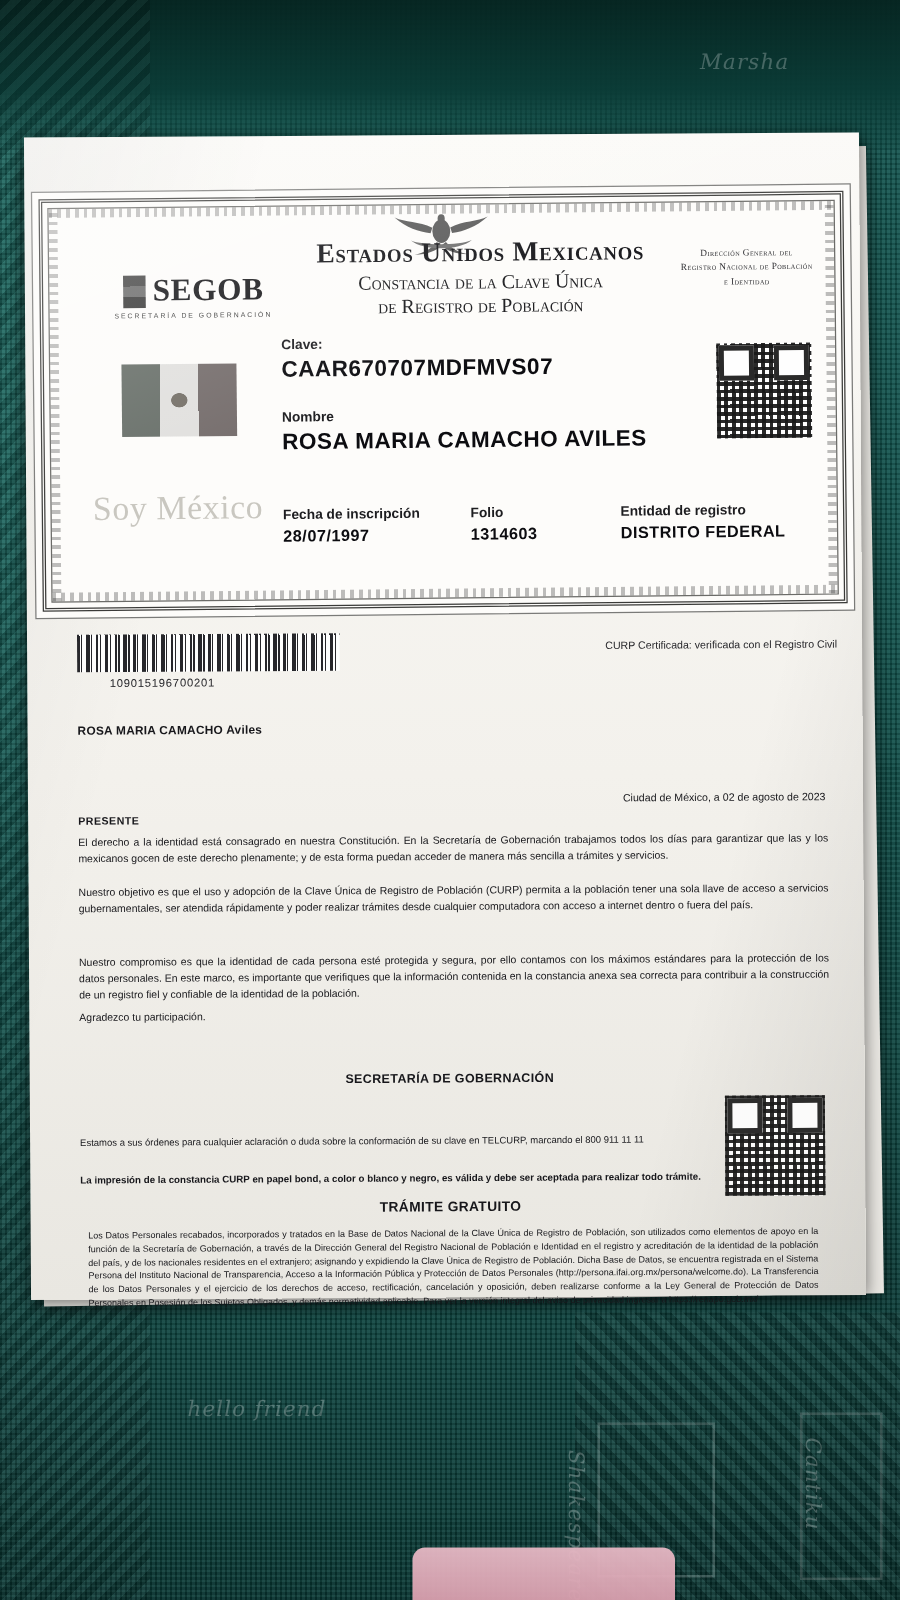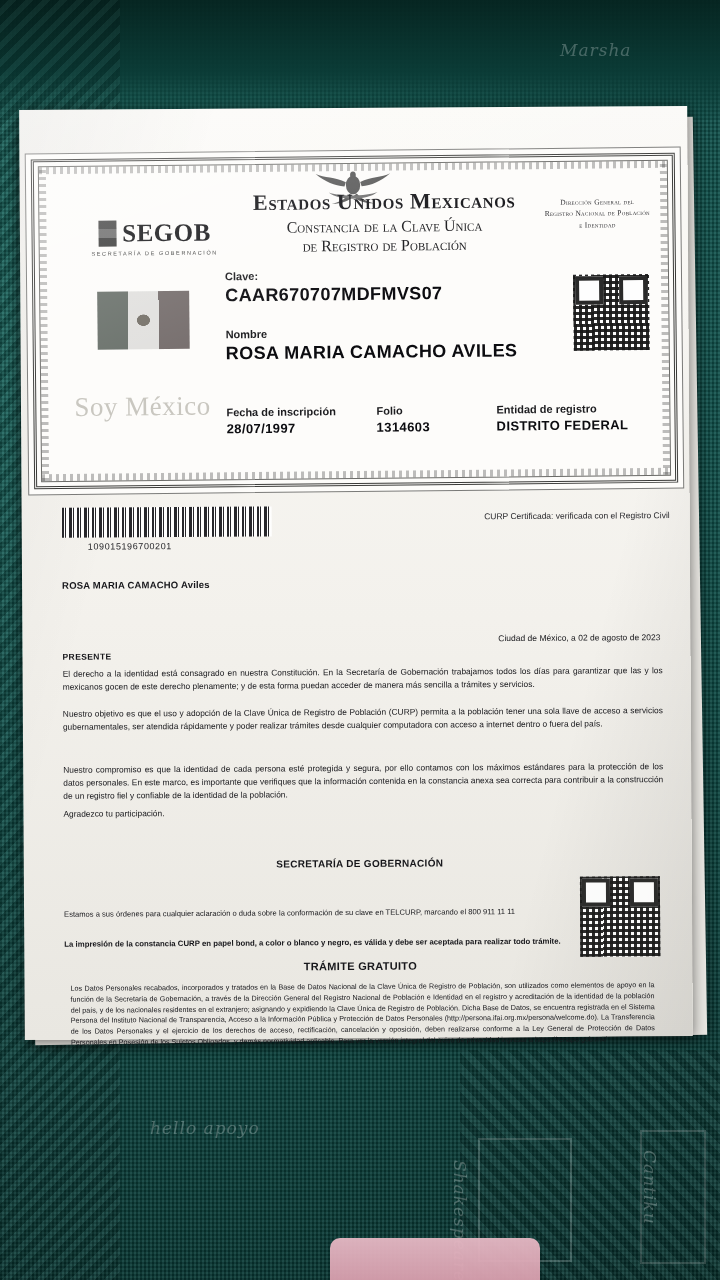--- a/index.html
+++ b/index.html
@@ -221,21 +221,21 @@
 <body>
 
 <div id="scene">
 
   <div class="bg-fabric"></div>
   <div class="bg-dark-top"></div>
   <div class="bg-pattern-left"></div>
   <div class="bg-pattern-right"></div>
 
   <div class="bg-script" style="left:560px;top:40px;">Marsha</div>
-  <div class="bg-script" style="left:150px;top:1118px;">hello apoyo</div>
+  <div class="bg-script" style="left:150px;top:1118px;">hello friend</div>
   <div class="bg-script" style="left:470px;top:1160px;transform:rotate(90deg);transform-origin:left top;">Shakespeare</div>
   <div class="bg-script" style="left:660px;top:1150px;transform:rotate(90deg);transform-origin:left top;">Cantiku</div>
   <div class="bg-box" style="left:478px;top:1138px;width:90px;height:120px;"></div>
   <div class="bg-box" style="left:640px;top:1130px;width:62px;height:130px;"></div>
   <div class="bg-pink"></div>
 
   <div class="sheet sheet-back"></div>
 
   <div class="sheet sheet-main">
     <div class="page-shade"></div>

